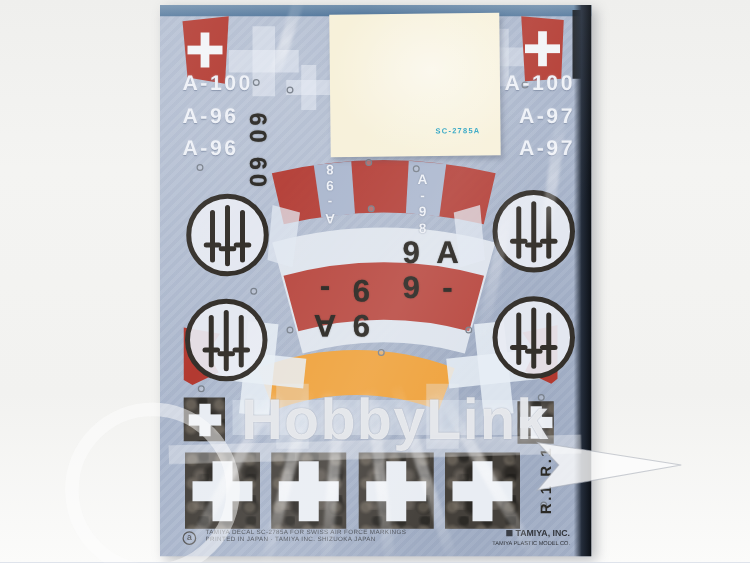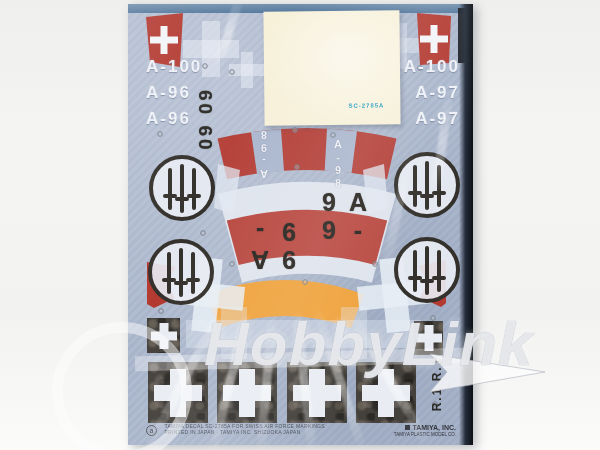--- a/index.html
+++ b/index.html
@@ -75,21 +75,21 @@
   
   .streak{width:9px;background:linear-gradient(to bottom, rgba(255,255,255,0),
     rgba(255,255,255,.85) 50%, rgba(255,255,255,0));filter:blur(1.3px);opacity:.55;
     pointer-events:none;}
 
   
   #wm-circle{left:52px;top:322px;width:118px;height:118px;border:11px solid rgba(253,253,253,.5);
     border-radius:50%;filter:blur(.4px);}
   #wm-bar{left:135px;top:352px;width:330px;height:15px;background:rgba(255,255,255,.33);
     transform:rotate(-1.5deg);filter:blur(.5px);}
-  #wm-text{left:204px;top:308px;font-size:62px;font-weight:bold;font-style:italic;
+  #wm-text{left:193px;top:308px;font-size:46px;font-weight:bold;
     letter-spacing:1px;color:rgba(255,255,255,.78);white-space:nowrap;
     text-shadow:0 0 1px rgba(120,130,150,.85), 0 0 7px rgba(255,255,255,.45);}
 </style>
 </head>
 <body>
 
 <div id="photo">
 
   <div id="sheet" class="abs">
 

